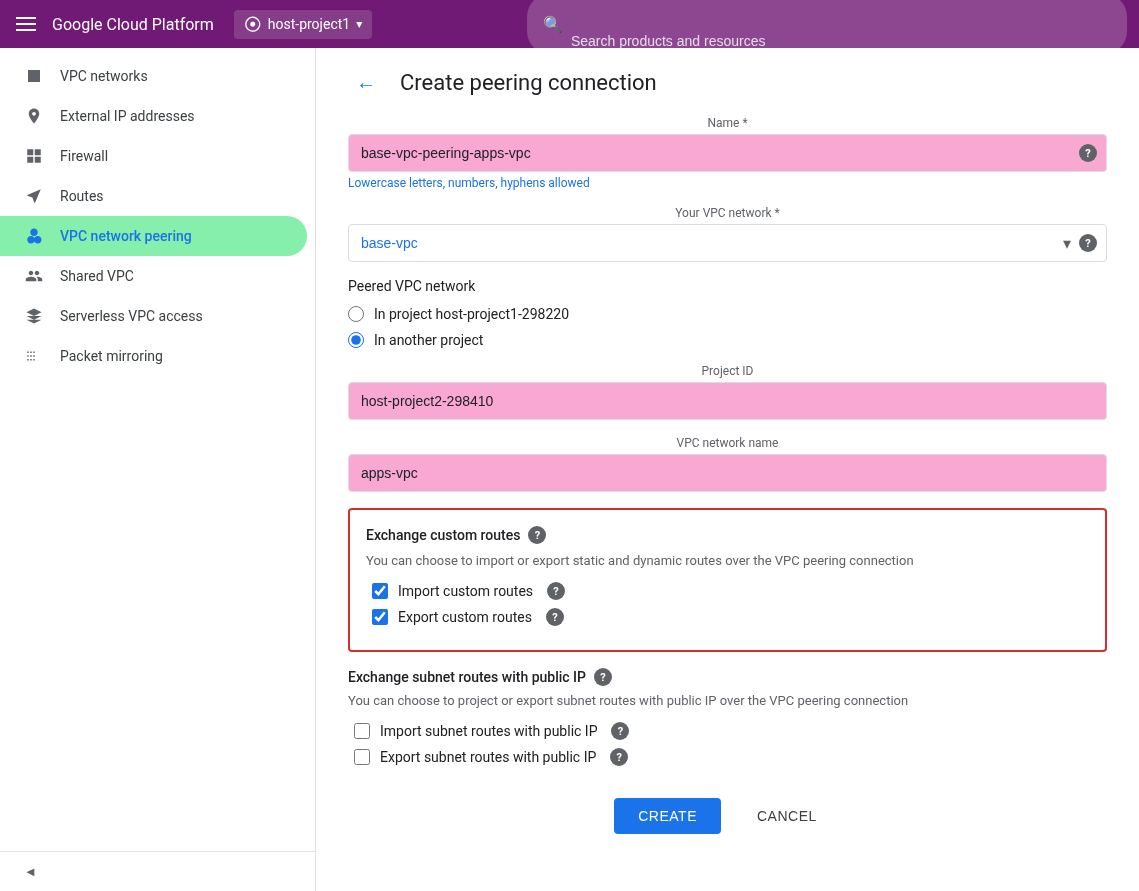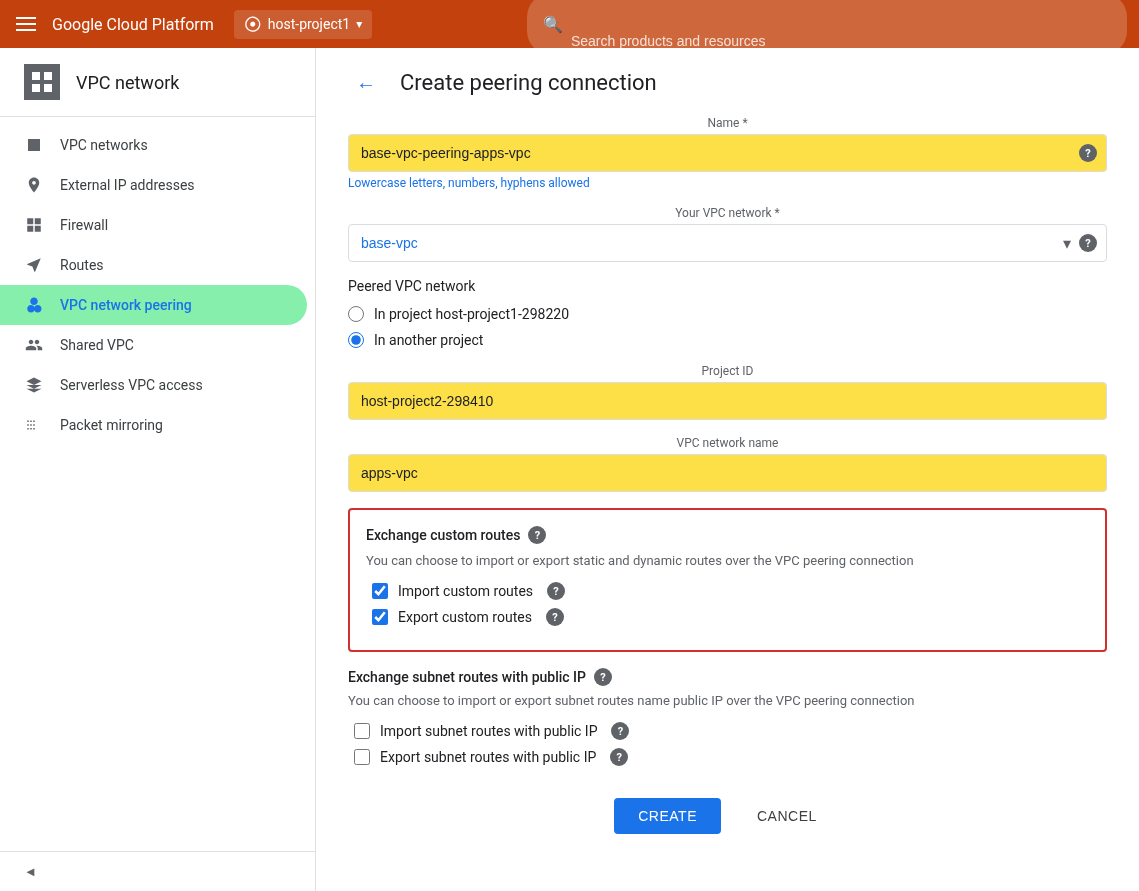--- a/index.html
+++ b/index.html
@@ -1,20 +1,20 @@
 <!DOCTYPE html>
 <html><head>
   <meta charset="utf-8">
   <style>
     * { box-sizing: border-box; margin: 0; padding: 0; }
     body { font-family: 'Roboto', Arial, sans-serif; font-size: 14px; color: #202124; background: #fff; height: 891px; width: 1139px; overflow: hidden; display: flex; flex-direction: column; }
 
     
     .top-nav {
-      background: #c2410c;
+      background: #701a75;
       height: 48px;
       display: flex;
       align-items: center;
       padding: 0 12px;
       gap: 12px;
       flex-shrink: 0;
       color: #fff;
     }
     .top-nav .hamburger { display: flex; flex-direction: column; gap: 4px; cursor: pointer; padding: 4px; }
     .top-nav .hamburger span { display: block; width: 20px; height: 2px; background: #fff; }
@@ -103,21 +103,21 @@
     .form-group { margin-bottom: 16px; }
     .field-label {
       font-size: 12px; color: #5f6368;
       margin-bottom: 4px; display: block; text-align: center;
     }
     .field-hint { font-size: 12px; color: #1a73e8; margin-top: 4px; }
 
     .text-input {
       width: 100%; border: 1px solid #dadce0; border-radius: 4px;
       padding: 10px 40px 10px 12px; font-size: 14px; color: #202124;
-      outline: none; background: #fde047;
+      outline: none; background: #f9a8d4;
     }
 
     .input-wrapper { position: relative; }
     .input-wrapper .help-icon {
       position: absolute; right: 10px; top: 50%; transform: translateY(-50%);
       background: #5f6368; color: #fff; border-radius: 50%;
       width: 18px; height: 18px; display: flex; align-items: center; justify-content: center;
       font-size: 11px; font-weight: bold; cursor: pointer;
     }
 
@@ -210,31 +210,20 @@
   </div>
   <div class="search-bar">
     <span class="search-icon">🔍</span>
     <input type="text" placeholder="Search products and resources" style="">
   </div>
 </div>
 
 <div class="main-layout">
 
   <div class="sidebar">
-    <div class="sidebar-header">
-      <div class="vpc-icon">
-        <svg viewBox="0 0 24 24" fill="#fff">
-            <rect x="2" y="2" width="8" height="8"></rect>
-            <rect x="14" y="2" width="8" height="8"></rect>
-            <rect x="2" y="14" width="8" height="8"></rect>
-            <rect x="14" y="14" width="8" height="8"></rect>
-          </svg>
-      </div>
-      <span class="title">VPC network</span>
-    </div>
     <nav class="sidebar-nav">
 
       <div class="sidebar-item">
         <span class="item-icon">
           <svg viewBox="0 0 24 24">
               <path d="M4 4h16v16H4z"></path>
             </svg>
         </span>
         <span>VPC networks</span>
       </div>
@@ -382,21 +371,21 @@
           <span>Export custom routes</span>
           <span class="help-icon">?</span>
         </label>
       </div>
 
       <div class="subnet-section">
         <div class="subnet-title">
           <span>Exchange subnet routes with public IP</span>
           <span class="help-badge">?</span>
         </div>
-        <div class="subnet-desc">You can choose to import or export subnet routes name public IP over the VPC peering connection</div>
+        <div class="subnet-desc">You can choose to project or export subnet routes with public IP over the VPC peering connection</div>
 
         <label class="checkbox-item">
           <input type="checkbox" style="">
           <span>Import subnet routes with public IP</span>
           <span class="help-icon">?</span>
         </label>
 
         <label class="checkbox-item">
           <input type="checkbox" style="">
           <span>Export subnet routes with public IP</span>

